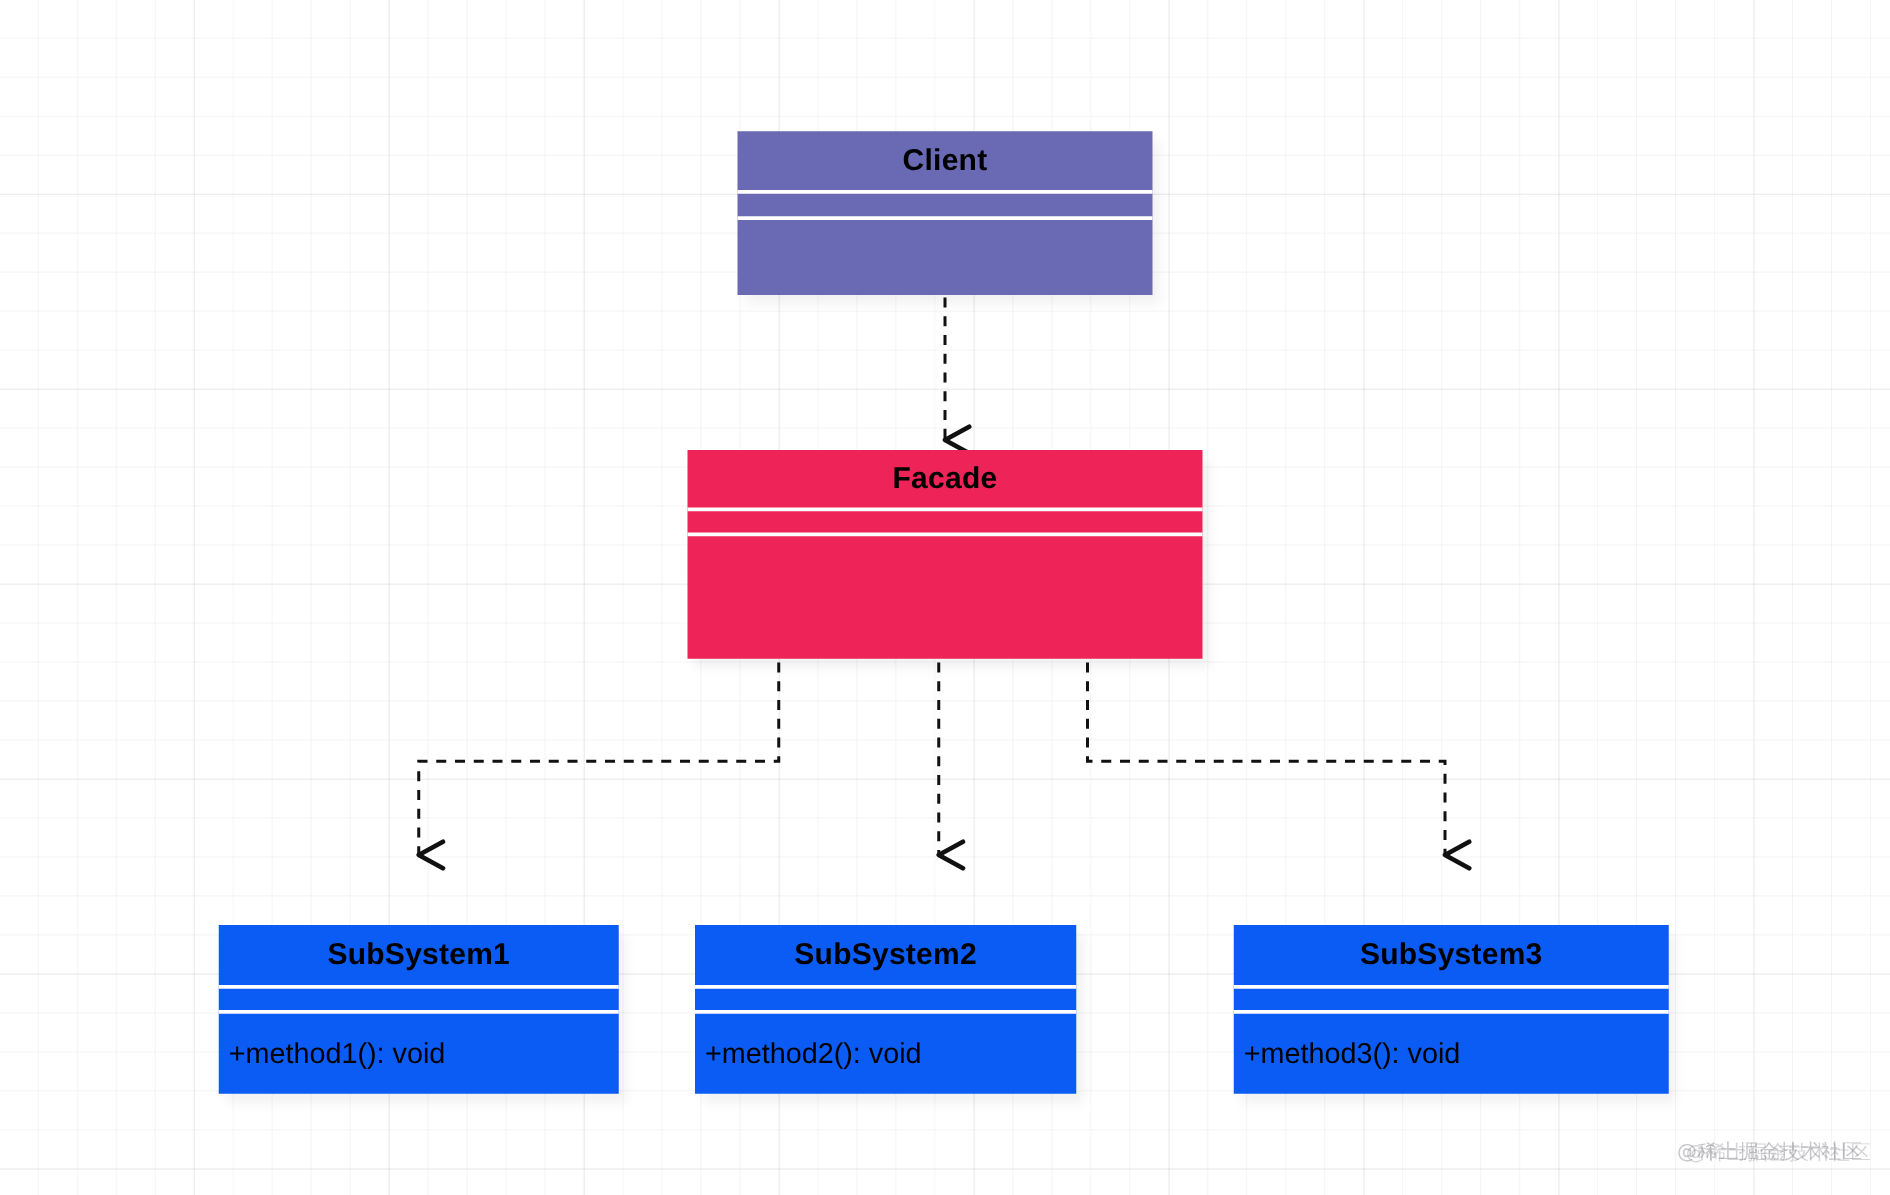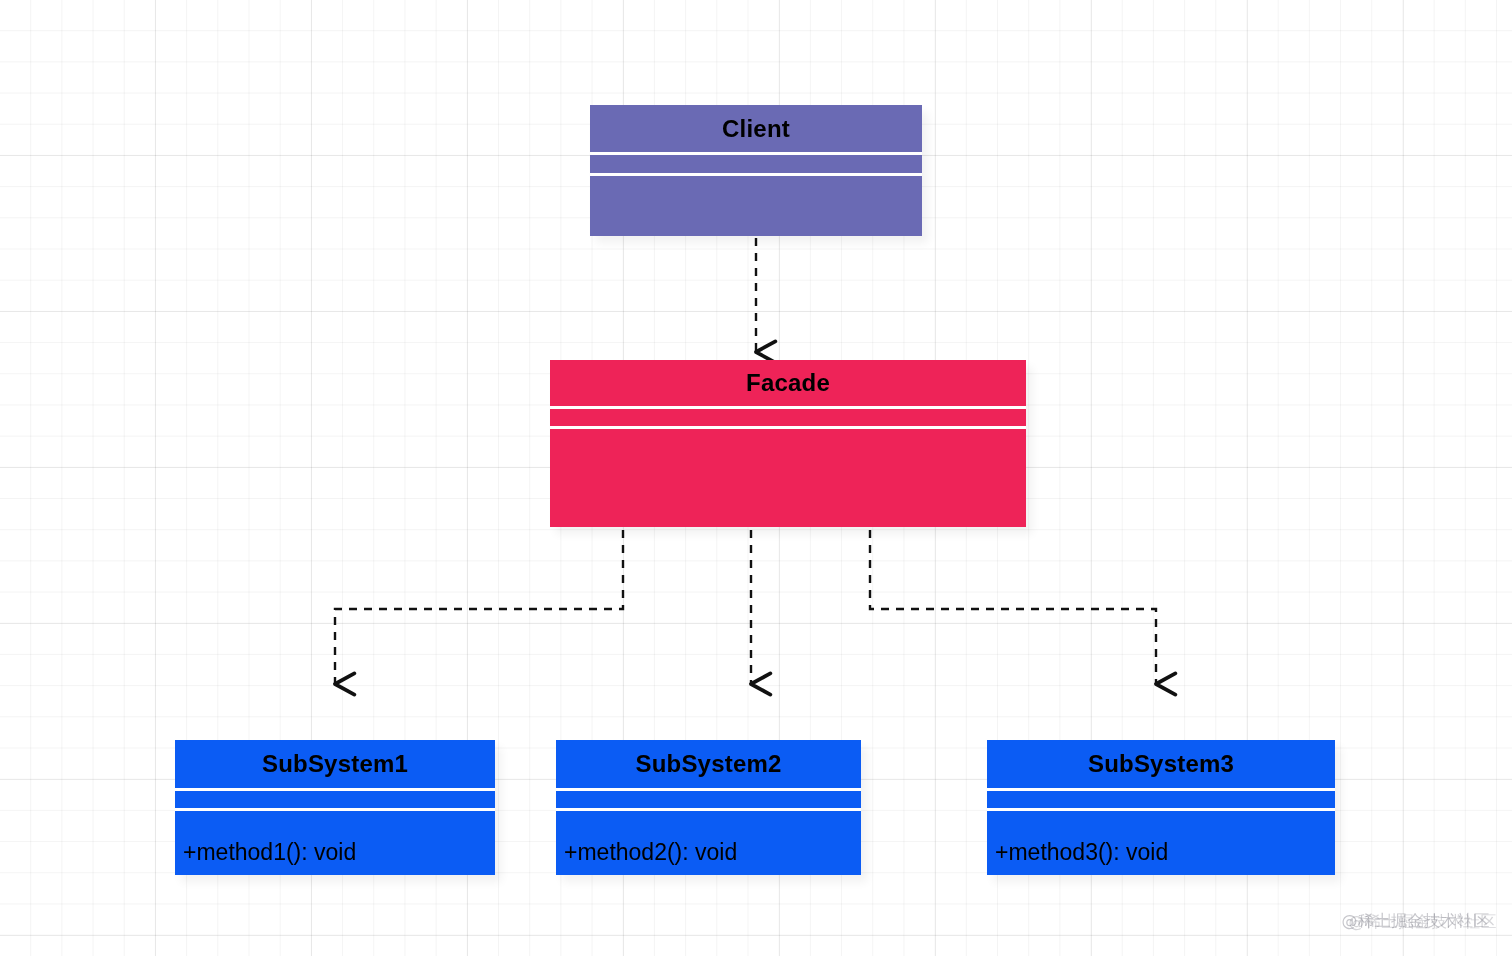--- a/index.html
+++ b/index.html
@@ -72,41 +72,41 @@
     left: 590px; top: 105px; width: 332px; height: 131px;
     background: #6A6AB4;
   }
   #box-client .uml-title { height: 47px; font-size: 24px; }
   #box-client .uml-sep { height: 3px; }
   #box-client .uml-attrs { height: 18px; }
   #box-client .uml-methods { flex: 1 1 auto; }
 
   
   #box-facade {
-    left: 550px; top: 360px; width: 476px; height: 167px;
+    left: 550px; top: 360px; width: 412px; height: 167px;
     background: #EE2358;
   }
   #box-facade .uml-title { height: 46px; font-size: 24px; }
   #box-facade .uml-sep { height: 3px; }
   #box-facade .uml-attrs { height: 17px; }
   #box-facade .uml-methods {
     flex: 1 1 auto;
     padding: 12px 0 0 8px;
     font-size: 23px;
     line-height: 33px;
   }
 
   
   .uml-sub { background: #0B5CF4; top: 692px; height: 135px; margin-top: 48px; }
   .uml-sub .uml-title { height: 48px; font-size: 24px; }
   .uml-sub .uml-sep { height: 3px; }
   .uml-sub .uml-attrs { height: 17px; }
   .uml-sub .uml-methods {
     flex: 1 1 auto;
-    padding: 30px 0 0 8px;
+    padding: 20px 0 0 8px;
     font-size: 23px;
     line-height: 33px;
   }
   #box-sub1 { left: 175px; width: 320px; }
   #box-sub2 { left: 556px; width: 305px; }
   #box-sub3 { left: 987px; width: 348px; }
 
   
   #connectors {
     position: absolute;

